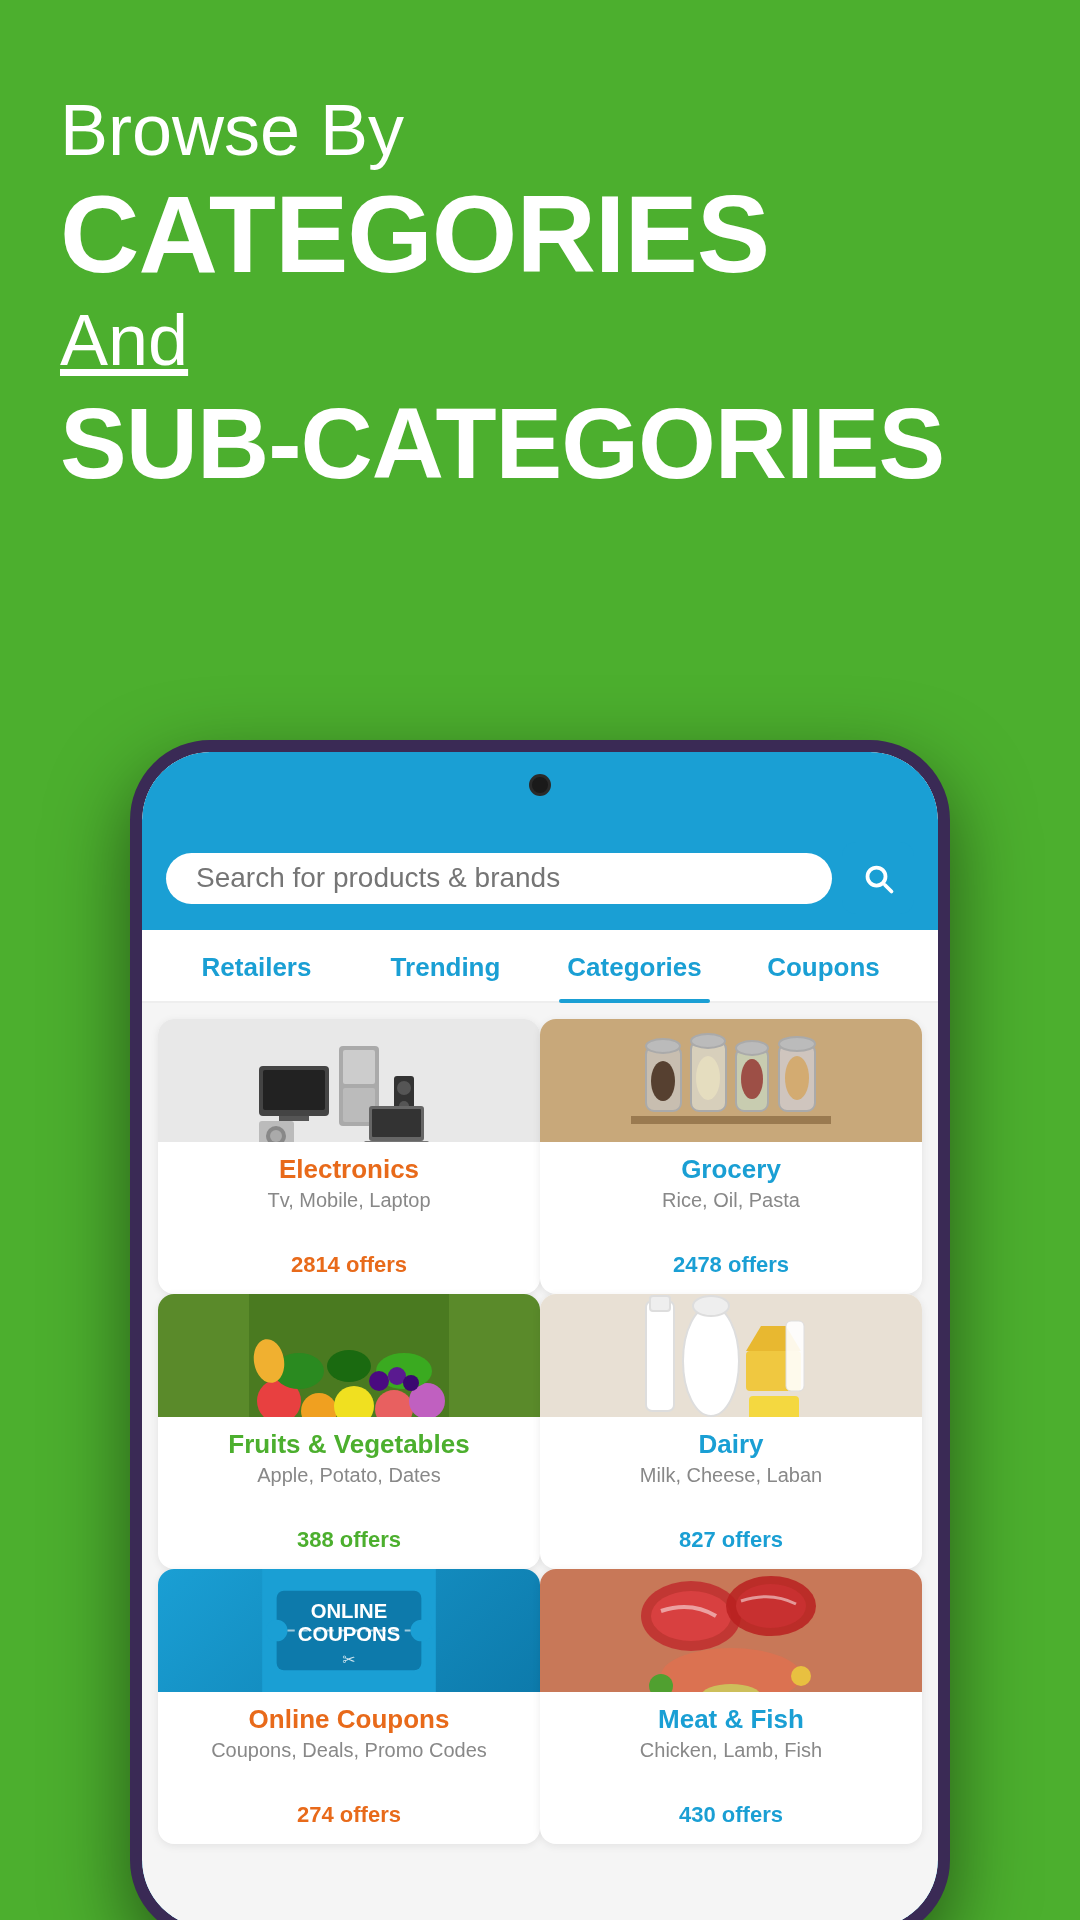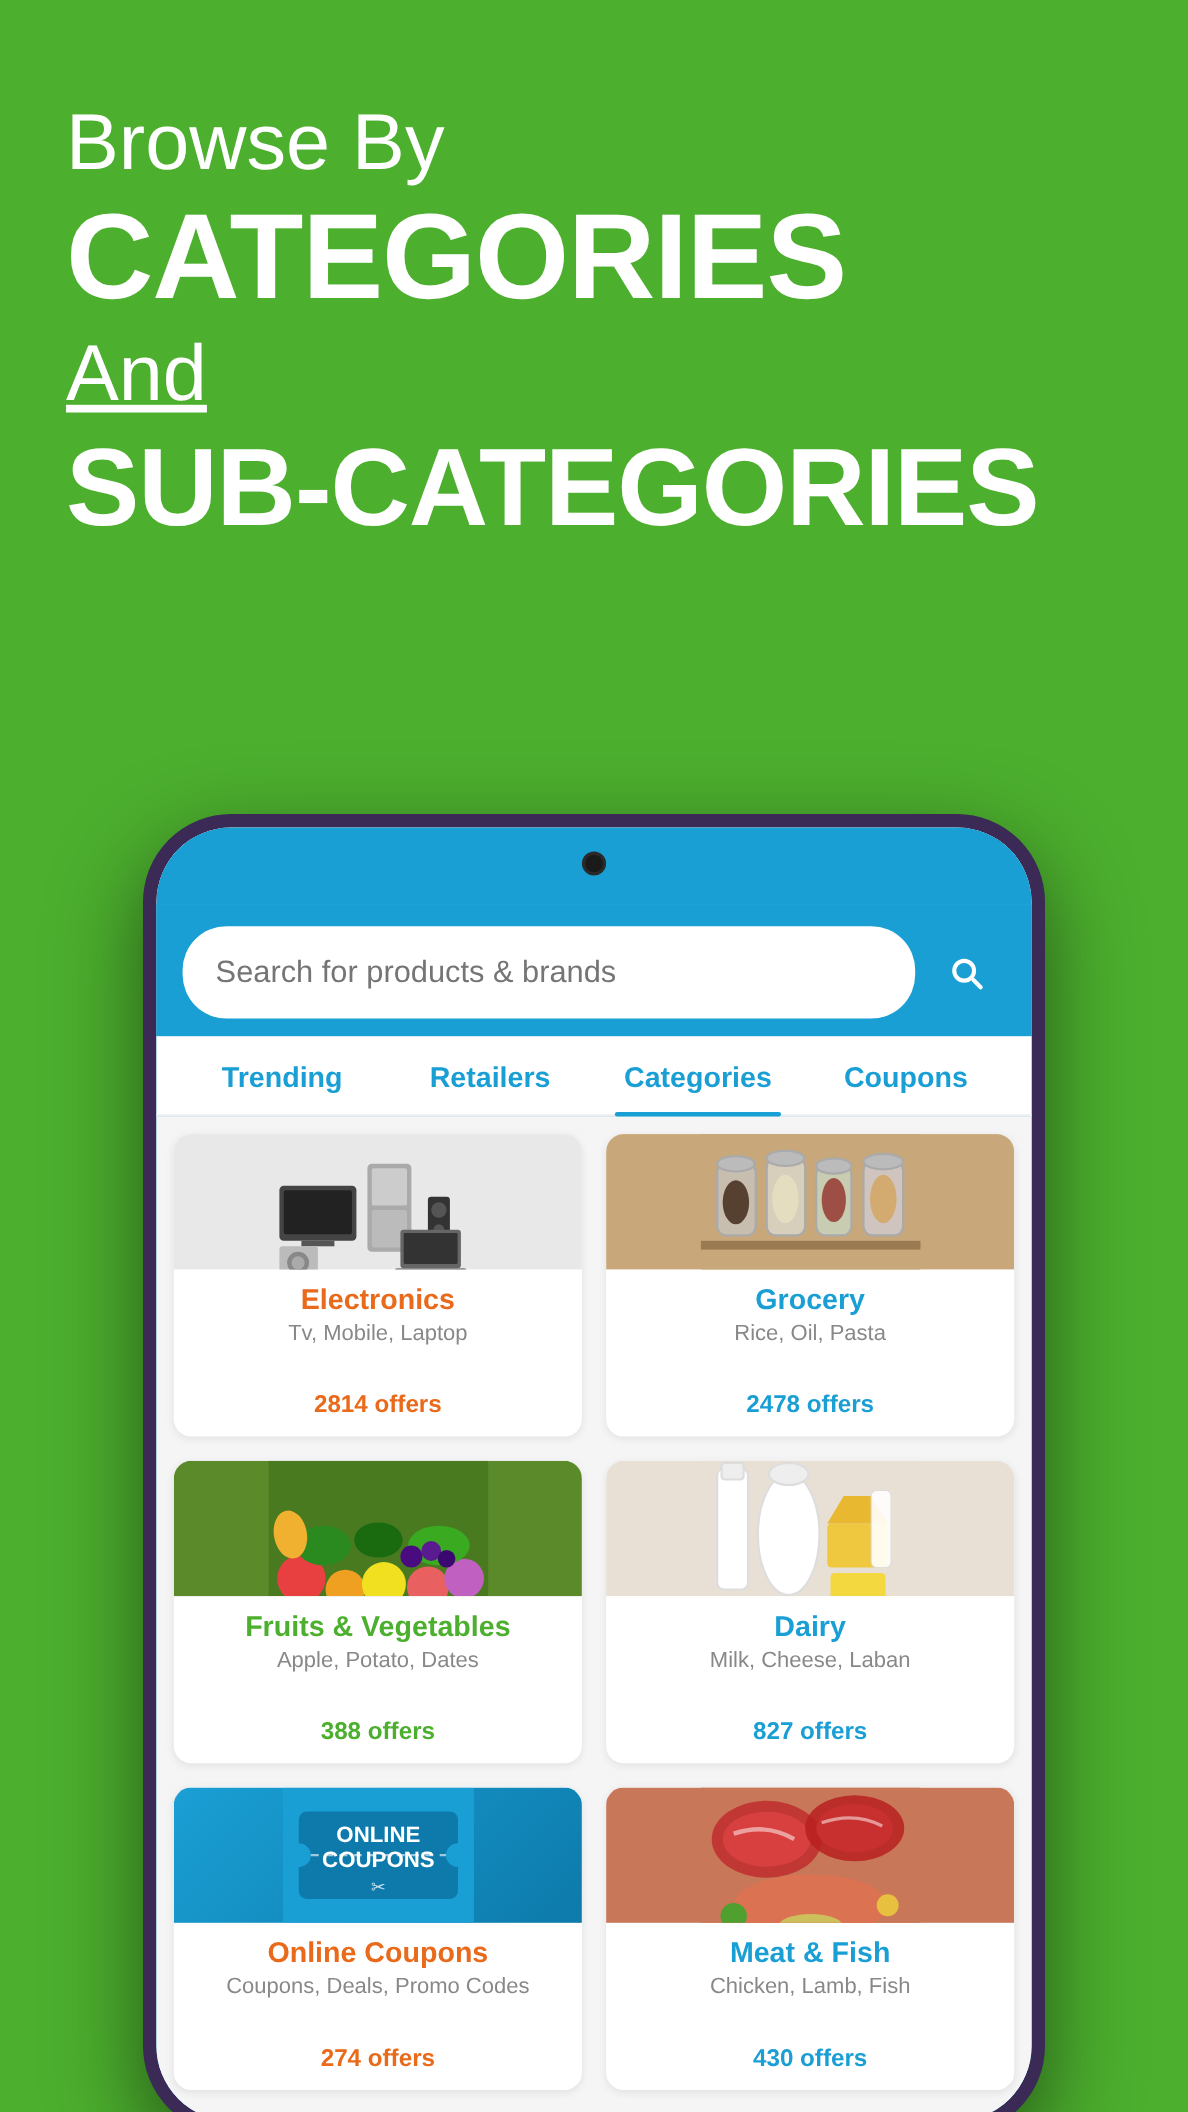--- a/index.html
+++ b/index.html
@@ -114,21 +114,21 @@
     .search-bar-container {
       background: #1a9fd4;
       padding: 20px 24px 16px;
       display: flex;
       align-items: center;
       gap: 10px;
     }
 
     .search-input {
       flex: 1;
-      height: 84px;
+      height: 51px;
       background: white;
       border-radius: 40px;
       border: none;
       padding: 0 30px;
       font-size: 28px;
       color: #999;
       outline: none;
     }
 
     .search-btn {
@@ -186,21 +186,21 @@
     .categories-scroll {
       background: #f5f5f5;
       flex: 1;
       overflow: hidden;
       padding: 16px;
     }
 
     .categories-grid {
       display: grid;
       grid-template-columns: 1fr 1fr;
-      gap: 22px;
+      gap: 0;
     }
 
     .category-card {
       background: white;
       border-radius: 16px;
       overflow: hidden;
       box-shadow: 0 2px 8px rgba(0,0,0,0.08);
     }
 
     .category-image {
@@ -317,22 +317,22 @@
       <div class="search-bar-container">
         <input class="search-input" type="text" placeholder="Search for products &amp; brands" style="">
         <button class="search-btn">
           <svg viewBox="0 0 24 24" fill="white">
             <path d="M21 21l-4.35-4.35M17 11A6 6 0 1 1 5 11a6 6 0 0 1 12 0z" stroke="white" stroke-width="2.5" fill="none" stroke-linecap="round"></path>
           </svg>
         </button>
       </div>
 
       <div class="tabs-container">
+        <div class="tab-item">Retailers</div>
         <div class="tab-item">Trending</div>
-        <div class="tab-item">Retailers</div>
         <div class="tab-item active">Categories</div>
         <div class="tab-item">Coupons</div>
       </div>
 
       <div class="categories-scroll">
         <div class="categories-grid">
 
           <div class="category-card">
             <div class="category-image img-electronics">
               <svg width="200" height="150" viewBox="0 0 200 150">

